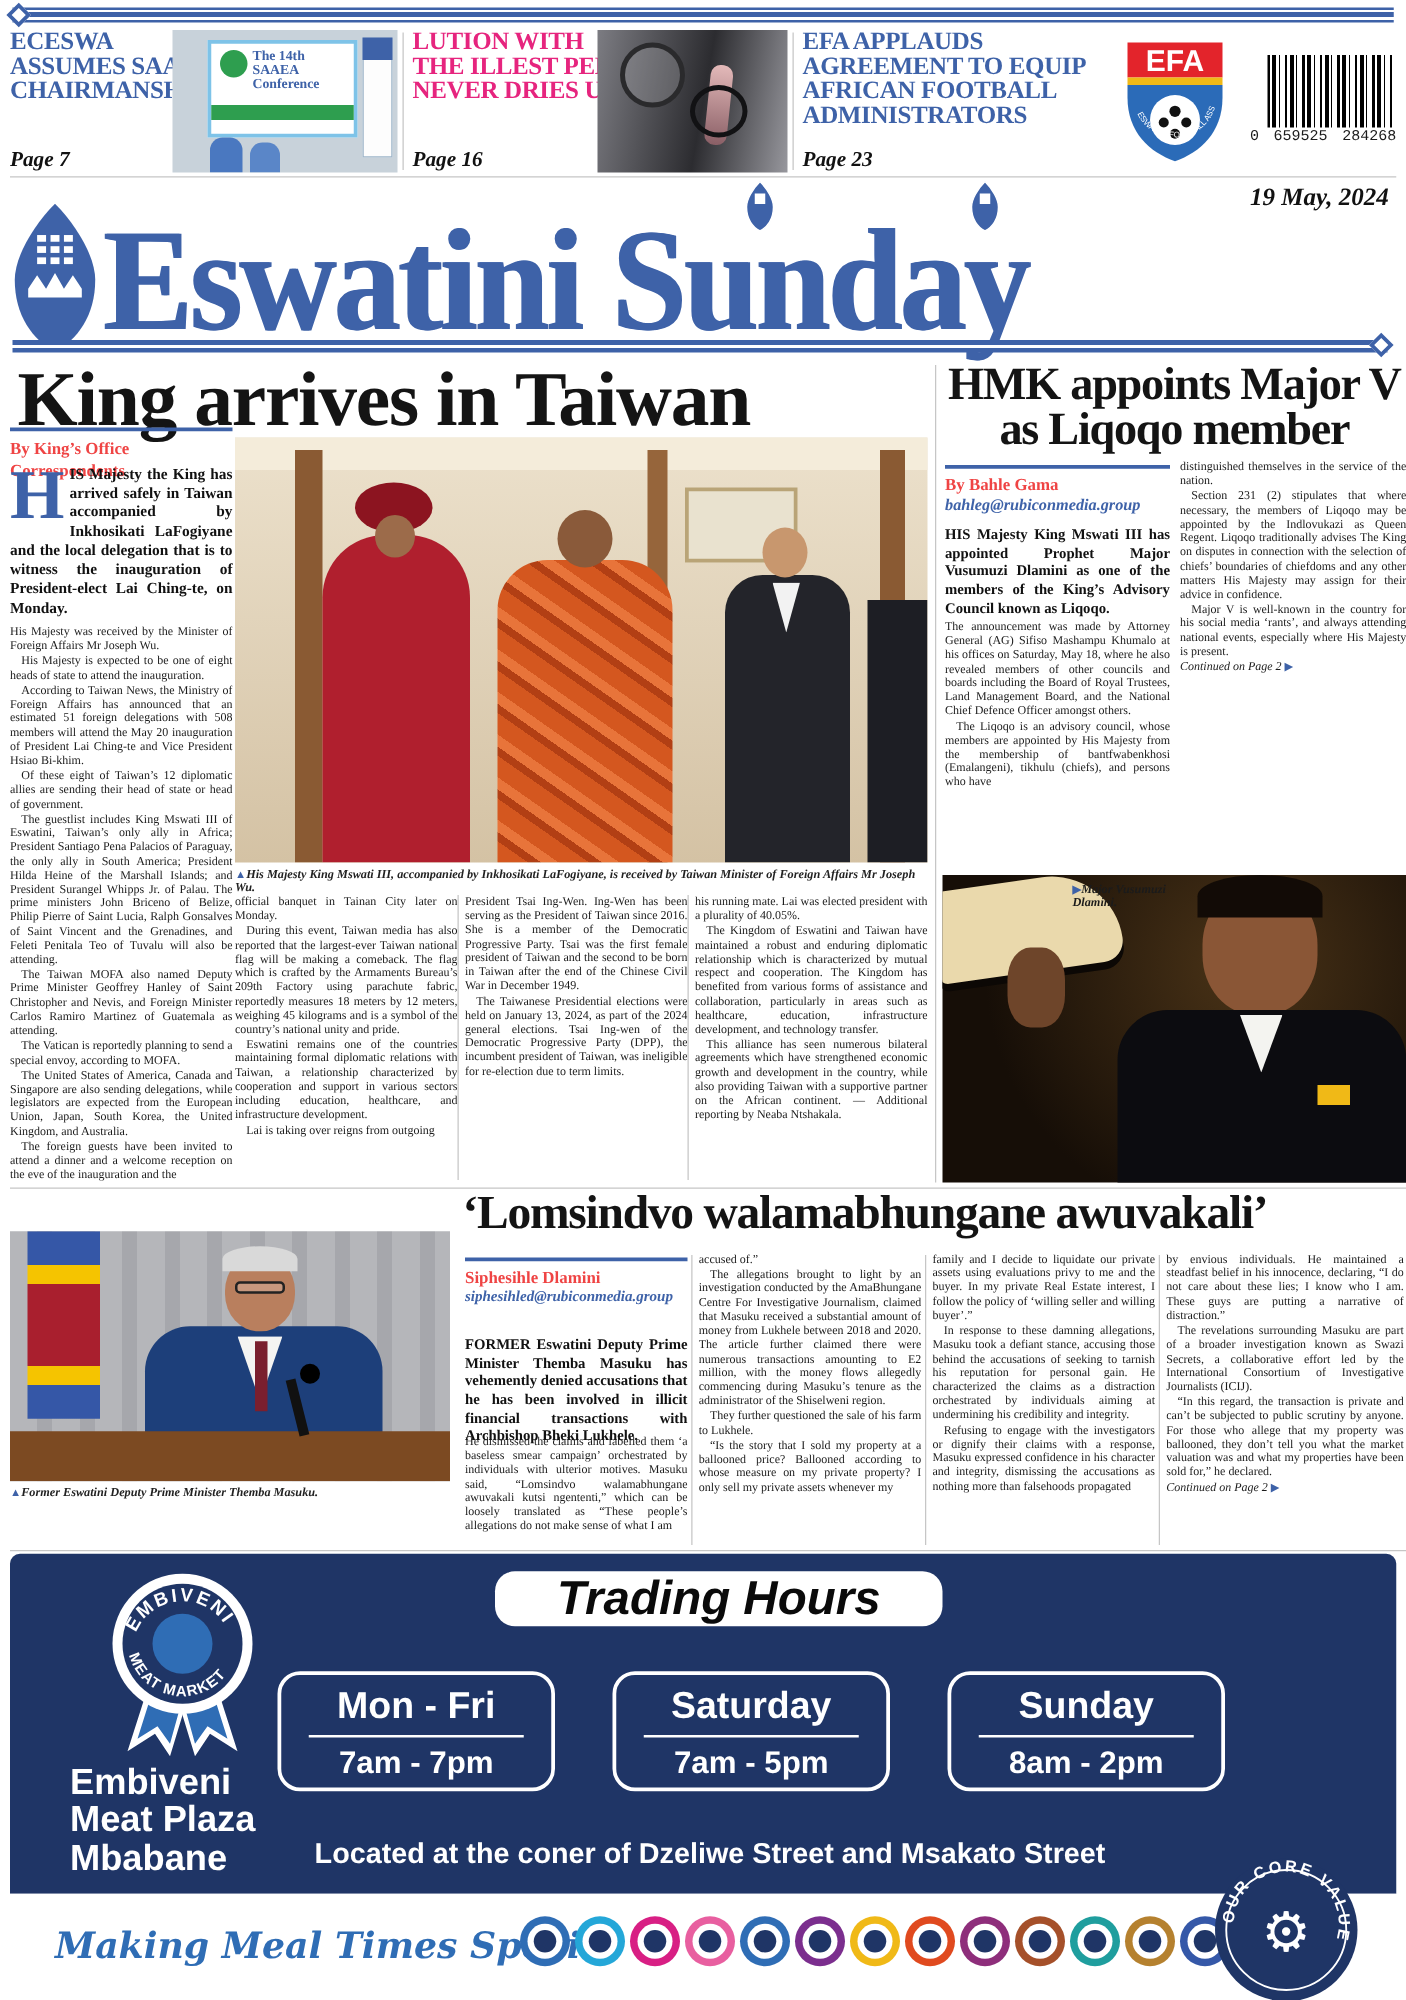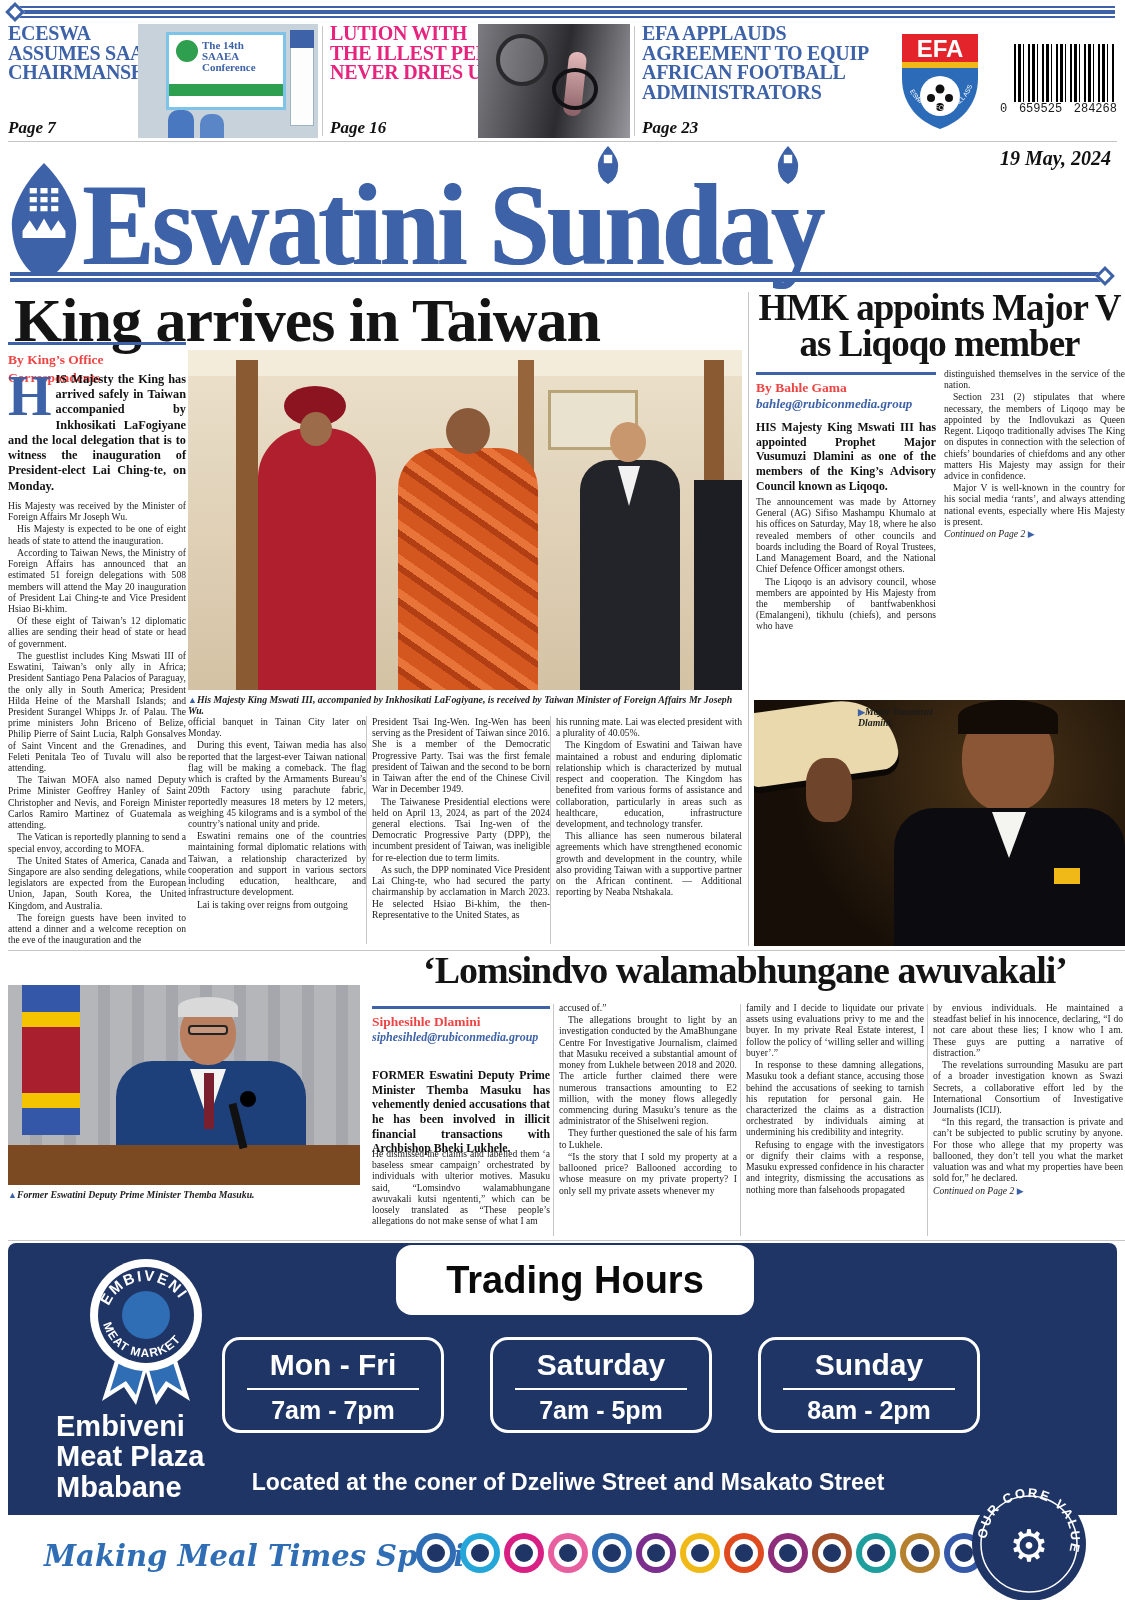--- a/index.html
+++ b/index.html
@@ -219,22 +219,21 @@
   </div>
 
   <div class="body-col abs" style="left:188px; top:716px; width:178px; height:232px;">
       <p>official banquet in Tainan City later on Monday.</p>
       <p>During this event, Taiwan media has also reported that the largest-ever Taiwan national flag will be making a comeback. The flag which is crafted by the Armaments Bureau’s 209th Factory using parachute fabric, reportedly measures 18 meters by 12 meters, weighing 45 kilograms and is a symbol of the country’s national unity and pride.</p>
       <p>Eswatini remains one of the countries maintaining formal diplomatic relations with Taiwan, a relationship characterized by cooperation and support in various sectors including education, healthcare, and infrastructure development.</p>
       <p>Lai is taking over reigns from outgoing</p>
     </div>
   <div class="body-col abs" style="left:372px; top:716px; width:178px; height:232px;">
       <p>President Tsai Ing-Wen. Ing-Wen has been serving as the President of Taiwan since 2016. She is a member of the Democratic Progressive Party. Tsai was the first female president of Taiwan and the second to be born in Taiwan after the end of the Chinese Civil War in December 1949.</p>
-      <p>The Taiwanese Presidential elections were held on April 13, 2024, as part of the 2024 general elections. Tsai Ing-wen of the Democratic Progressive Party (DPP), the incumbent president of Taiwan, was ineligible for re-election due to term limits.</p>
-      <p>As such, the DPP nominated Vice President Lai Ching-te, who had secured the party chairmanship by acclamation in March 2023. He selected Hsiao Bi-khim, the then-Representative to the United States, as</p>
+      <p>The Taiwanese Presidential elections were held on January 13, 2024, as part of the 2024 general elections. Tsai Ing-wen of the Democratic Progressive Party (DPP), the incumbent president of Taiwan, was ineligible for re-election due to term limits.</p>
     </div>
   <div class="body-col abs" style="left:556px; top:716px; width:186px; height:232px;">
       <p>his running mate. Lai was elected president with a plurality of 40.05%.</p>
       <p>The Kingdom of Eswatini and Taiwan have maintained a robust and enduring diplomatic relationship which is characterized by mutual respect and cooperation. The Kingdom has benefited from various forms of assistance and collaboration, particularly in areas such as healthcare, education, infrastructure development, and technology transfer.</p>
       <p>This alliance has seen numerous bilateral agreements which have strengthened economic growth and development in the country, while also providing Taiwan with a supportive partner on the African continent. — Additional reporting by Neaba Ntshakala.</p>
     </div>
 
   <div class="vline" style="left:366px; top:716px; height:228px;"></div>
   <div class="vline" style="left:550px; top:716px; height:228px;"></div>
   <div class="vline" style="left:748px; top:292px; height:654px;"></div>
@@ -288,21 +287,21 @@
     <div class="ph-shape" style="left:170px; top:12px; width:60px; height:20px; border-radius:50% 50% 0 0; background:#d9d9d9;"></div>
     <div class="ph-shape" style="left:180px; top:40px; width:40px; height:10px; border:2px solid #222; border-radius:4px; background:rgba(255,255,255,0.2);"></div>
     <div class="ph-shape" style="left:0; bottom:0; width:352px; height:40px; background:#7c4a22;"></div>
     <div class="ph-shape" style="left:226px; top:118px; width:8px; height:46px; background:#111; transform:rotate(-14deg);"></div>
     <div class="ph-shape" style="left:232px; top:106px; width:16px; height:16px; border-radius:50%; background:#000;"></div>
   </div>
   <div class="caption abs" style="left:8px; top:1189px; width:352px;">
     <span class="cap-arrow">▲</span><span>Former Eswatini Deputy Prime Minister Themba Masuku.</span>
   </div>
 
-  <div class="headline abs" style="left:370px; top:952px; width:750px; font-size:38px; text-align:center;">‘Lomsindvo walamabhungane awuvakali’</div>
+  <div class="headline abs" style="left:370px; top:952px; width:750px; font-size:38px; ">‘Lomsindvo walamabhungane awuvakali’</div>
 
   <div class="abs" style="left:372px; top:1006px; width:178px;">
     <div class="byline-rule">
       <div class="byline-name">Siphesihle Dlamini</div>
       <div class="byline-email" style="font-size:12px;">siphesihled@rubiconmedia.group</div>
     </div>
     <div class="intro" style="margin-top:23px; font-size:11.8px;">FORMER Eswatini Deputy Prime Minister Themba Masuku has vehemently denied accusations that he has been involved in illicit financial transactions with Archbishop Bheki Lukhele.</div>
   </div>
   <div class="body-col abs" style="left:372px; top:1148px; width:178px; height:90px;">
       <p>He dismissed the claims and labelled them ‘a baseless smear campaign’ orchestrated by individuals with ulterior motives. Masuku said, “Lomsindvo walamabhungane awuvakali kutsi ngententi,” which can be loosely translated as “These people’s allegations do not make sense of what I am</p>
@@ -351,21 +350,21 @@
       <text font-family="Liberation Sans, sans-serif" font-weight="900" font-size="12" fill="#fff" letter-spacing="1">
         <textPath href="#arcBot" startOffset="8%">MEAT MARKET</textPath>
       </text>
     </svg>
     <div class="abs" style="left:48px; top:168px;">
       <div class="brand-line">Embiveni</div>
       <div class="brand-line">Meat Plaza</div>
       <div class="brand-line">Mbabane</div>
     </div>
 
-    <div class="ad-white-box" style="left:388px; top:2px; width:358px; height:70px;">
+    <div class="ad-white-box" style="left:388px; top:14px; width:358px; height:44px;font-style:italic;">
       <span class="ad-title">Trading Hours</span>
     </div>
 
     <div class="hours-card" style="left:214px; top:94px; width:222px; height:96px;">
       <div class="hours-day">Mon - Fri</div>
       <div class="hours-sep"></div>
       <div class="hours-time">7am - 7pm</div>
     </div>
     <div class="hours-card" style="left:482px; top:94px; width:222px; height:96px;">
       <div class="hours-day">Saturday</div>

